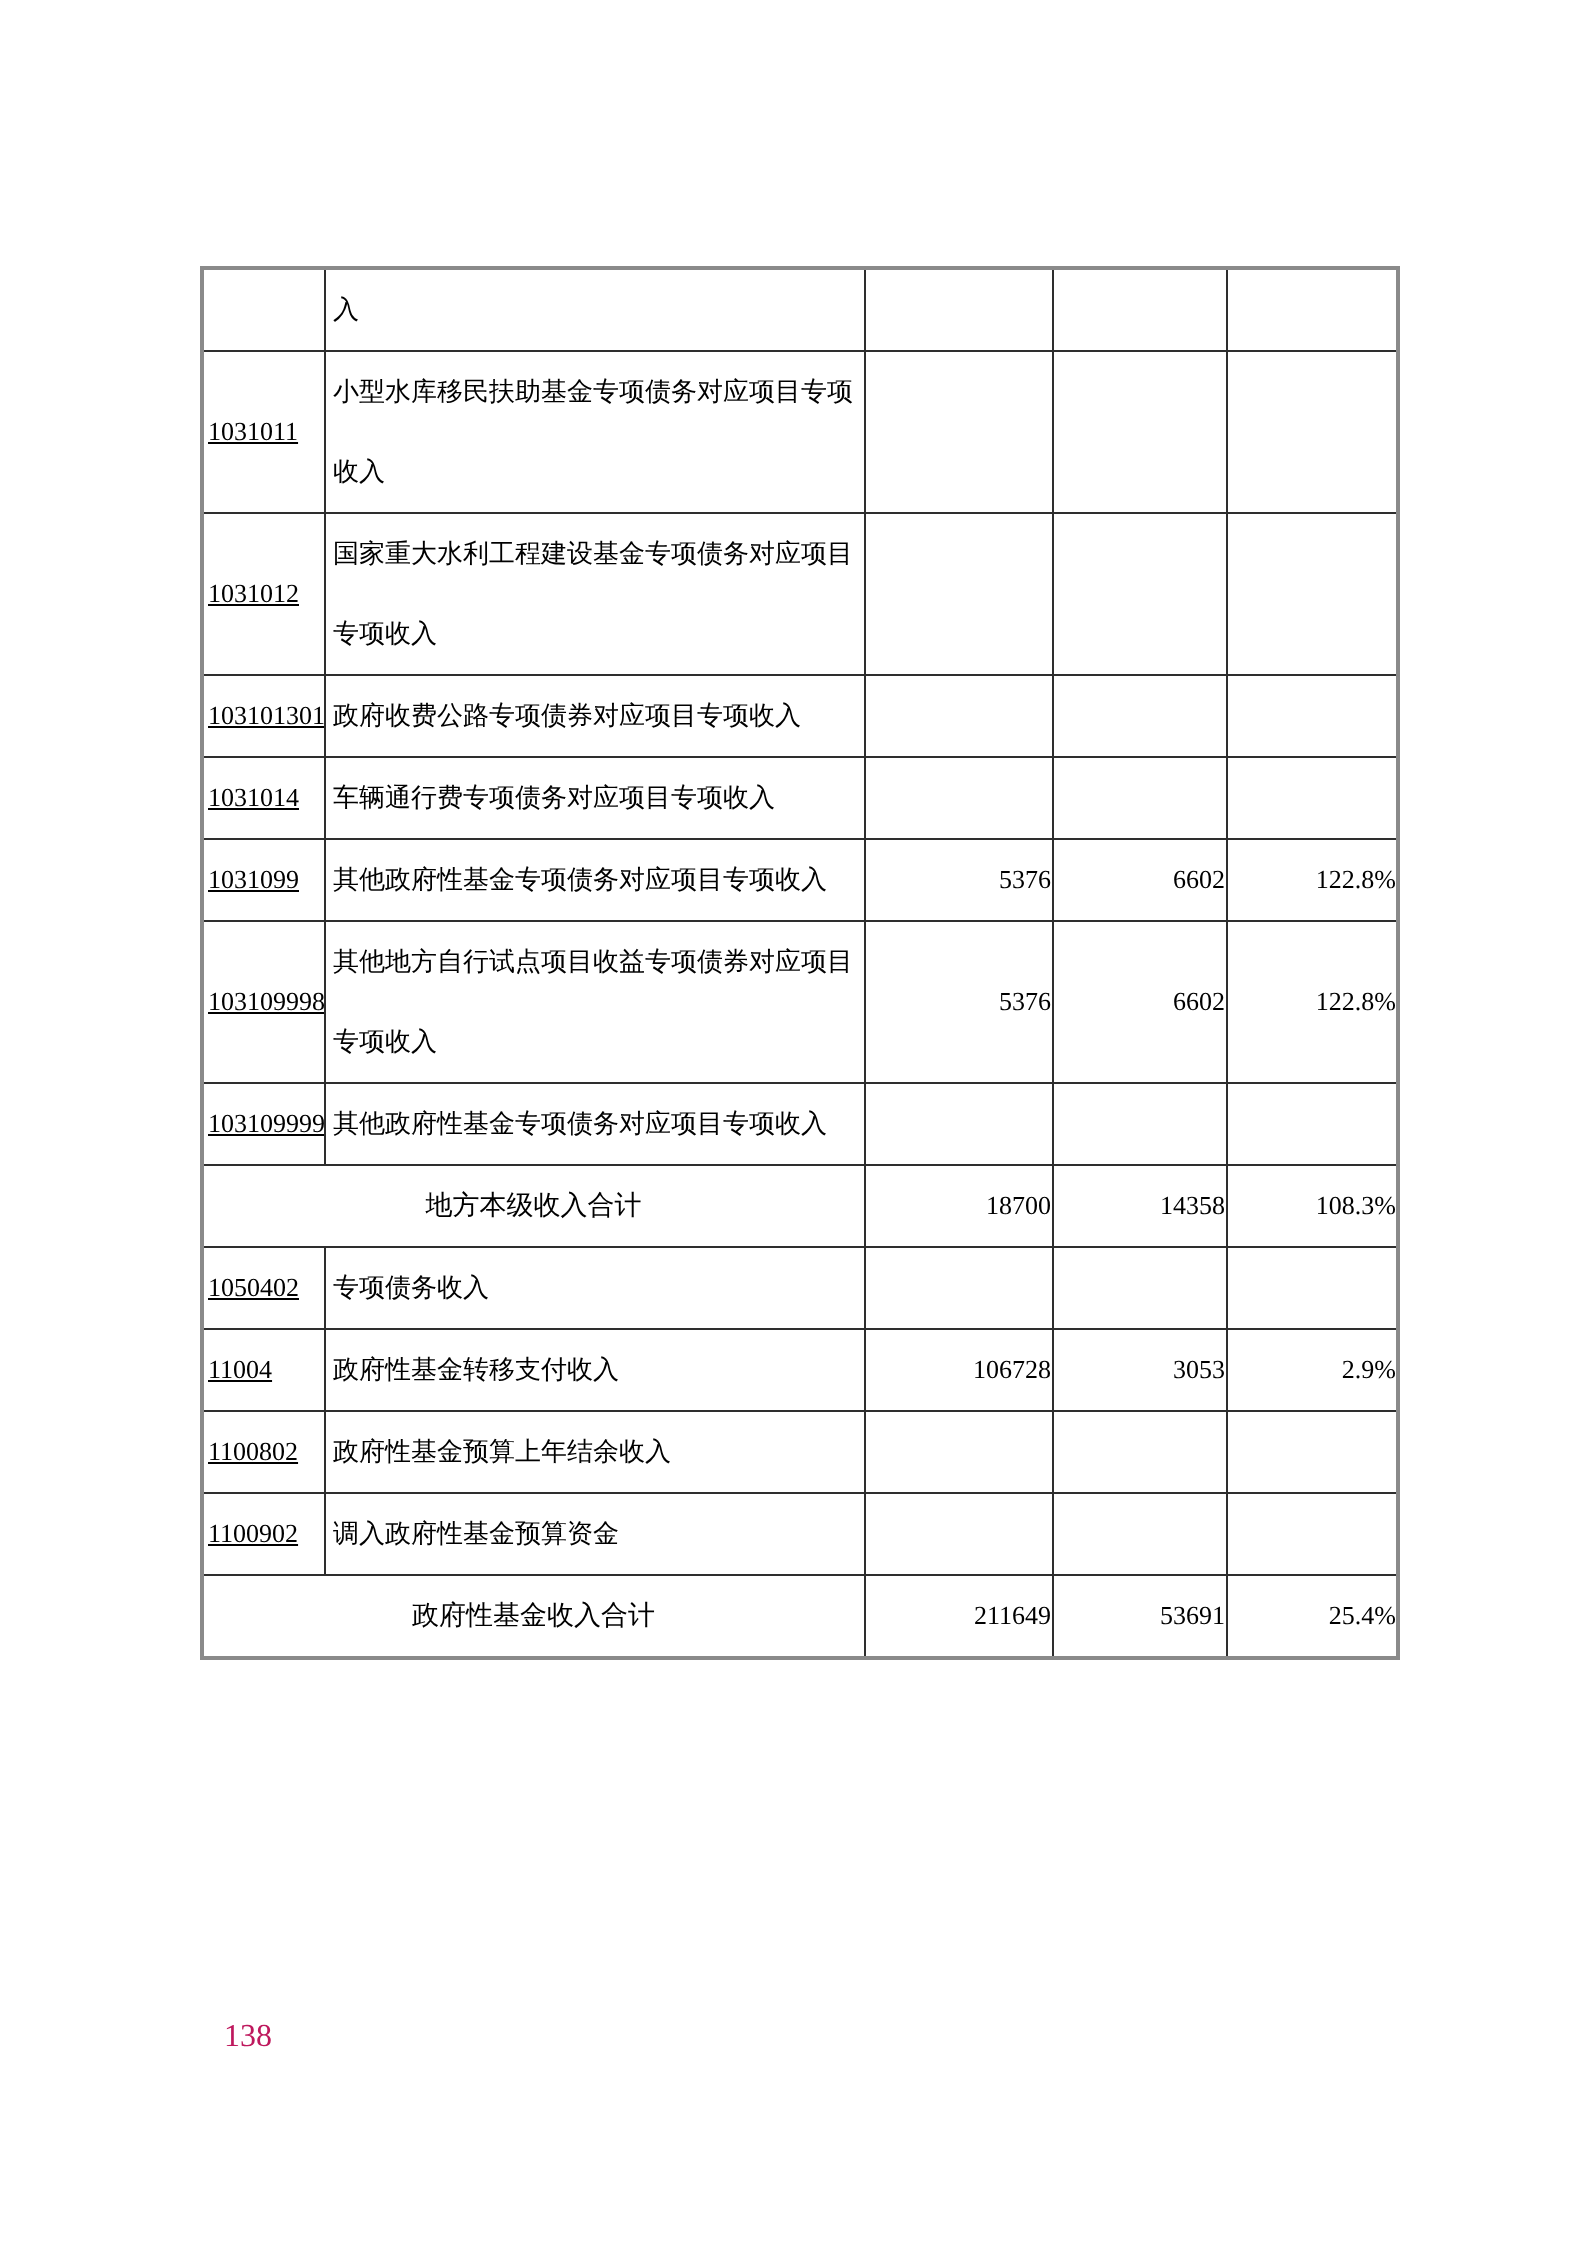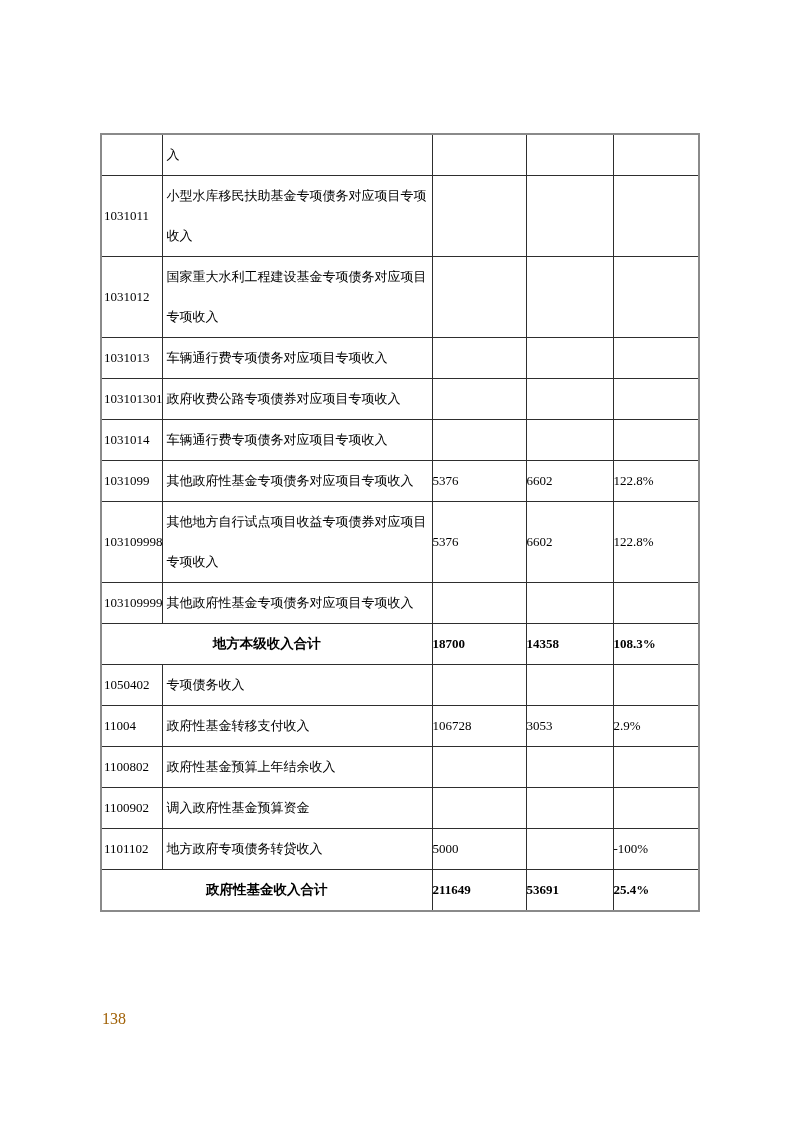--- a/index.html
+++ b/index.html
@@ -26,49 +26,50 @@
     border: 1.8px solid #2e2e2e;
     vertical-align: middle;
     overflow: hidden;
     background: #ffffff;
   }
   td.code {
     font-size: 13px;
     padding-left: 2px;
     white-space: nowrap;
     text-align: left;
+    text-decoration: underline;
   }
   td.name {
     font-size: 13px;
     line-height: 40px;
     padding-left: 4px;
     padding-right: 1px;
     text-align: left;
     word-break: break-all;
   }
   td.num {
     font-size: 13px;
-    text-align: left;
+    text-align: right;
     line-height: 40px;
     white-space: nowrap;
   }
-  tr.total td { font-weight: bold; }
+  tr.total td { font-weight: normal; }
   td.total-label {
     font-size: 13.5px;
     line-height: 40px;
     text-align: center;
     font-weight: bold;
     word-break: break-all;
   }
   .page-number {
     position: absolute;
-    left: 102px;
+    left: 112px;
     top: 1010px;
     font-size: 16px;
-    color: #a16207;
+    color: #be185d;
   }
 </style>
 </head>
 <body>
 
 <div class="page">
 
   <table class="budget-table">
     <colgroup>
       <col style="width:61px">
@@ -88,27 +89,20 @@
         <tr class="item">
           <td class="code">1031011</td>
           <td class="name">小型水库移民扶助基金专项债务对应项目专项收入</td>
           <td class="num"></td>
           <td class="num"></td>
           <td class="num"></td>
         </tr>
         <tr class="item">
           <td class="code">1031012</td>
           <td class="name">国家重大水利工程建设基金专项债务对应项目专项收入</td>
-          <td class="num"></td>
-          <td class="num"></td>
-          <td class="num"></td>
-        </tr>
-        <tr class="item">
-          <td class="code">1031013</td>
-          <td class="name">车辆通行费专项债务对应项目专项收入</td>
           <td class="num"></td>
           <td class="num"></td>
           <td class="num"></td>
         </tr>
         <tr class="item">
           <td class="code">103101301</td>
           <td class="name">政府收费公路专项债券对应项目专项收入</td>
           <td class="num"></td>
           <td class="num"></td>
           <td class="num"></td>
@@ -168,27 +162,20 @@
           <td class="num"></td>
           <td class="num"></td>
         </tr>
         <tr class="item">
           <td class="code">1100902</td>
           <td class="name">调入政府性基金预算资金</td>
           <td class="num"></td>
           <td class="num"></td>
           <td class="num"></td>
         </tr>
-        <tr class="item">
-          <td class="code">1101102</td>
-          <td class="name">地方政府专项债务转贷收入</td>
-          <td class="num">5000</td>
-          <td class="num"></td>
-          <td class="num">-100%</td>
-        </tr>
         <tr class="total">
           <td class="total-label" colspan="2">政府性基金收入合计</td>
           <td class="num">211649</td>
           <td class="num">53691</td>
           <td class="num">25.4%</td>
         </tr>
       </tbody>
   </table>
 
   <div class="page-number">138</div>

